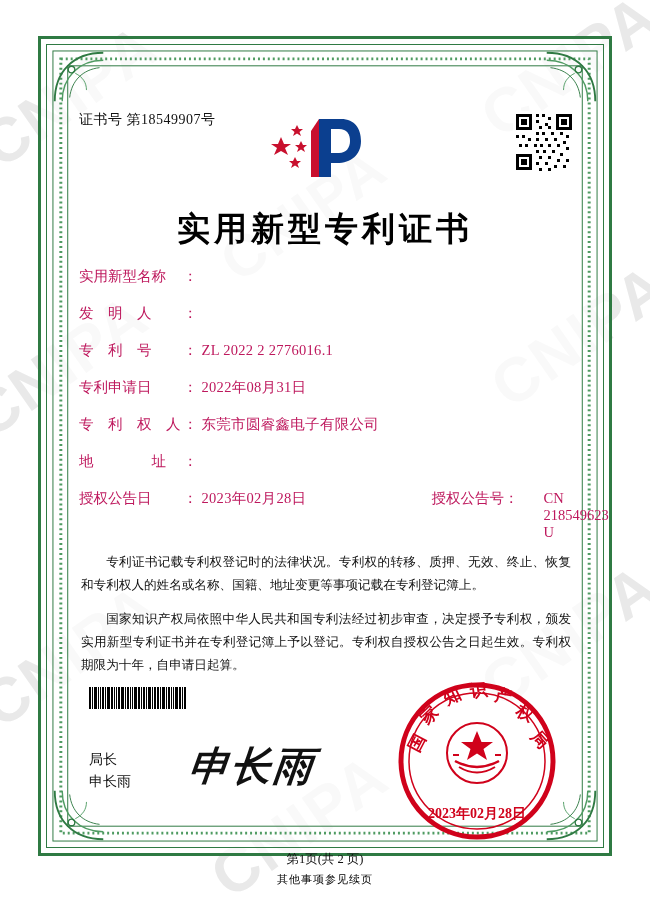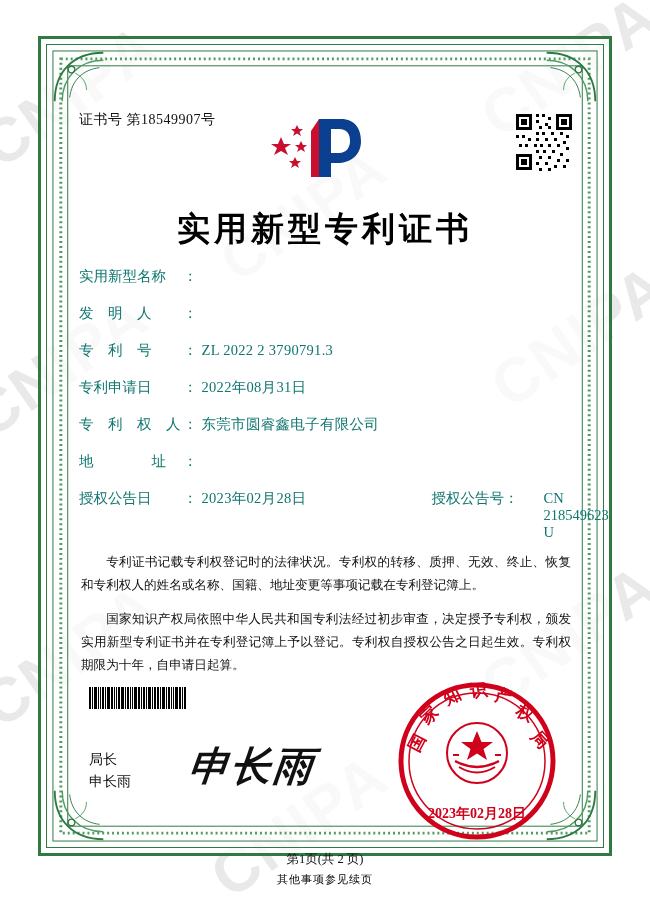--- a/index.html
+++ b/index.html
@@ -114,21 +114,21 @@
     font-family: "DejaVu Serif", "Liberation Serif", serif;
   }
 
   
   .fields {
     position: absolute;
     left: 38px;
     right: 34px;
     top: 228px;
     font-size: 14.5px;
-    color: #0f766e;
+    color: #be185d;
   }
   .row {
     display: flex;
     align-items: baseline;
     margin-bottom: 18px;
   }
   .row .label {
     flex: 0 0 auto;
     width: 104px;
     letter-spacing: 0px;
@@ -370,21 +370,21 @@
     </div>
 
     <div class="row">
       <span class="label">发　明　人</span>
       <span class="colon">：</span>
     </div>
 
     <div class="row">
       <span class="label">专　利　号</span>
       <span class="colon">：</span>
-      <span class="value">ZL 2022 2 3790791.3</span>
+      <span class="value">ZL 2022 2 2776016.1</span>
     </div>
 
     <div class="row">
       <span class="label">专利申请日</span>
       <span class="colon">：</span>
       <span class="value">2022年08月31日</span>
     </div>
 
     <div class="row">
       <span class="label">专　利　权　人</span>

